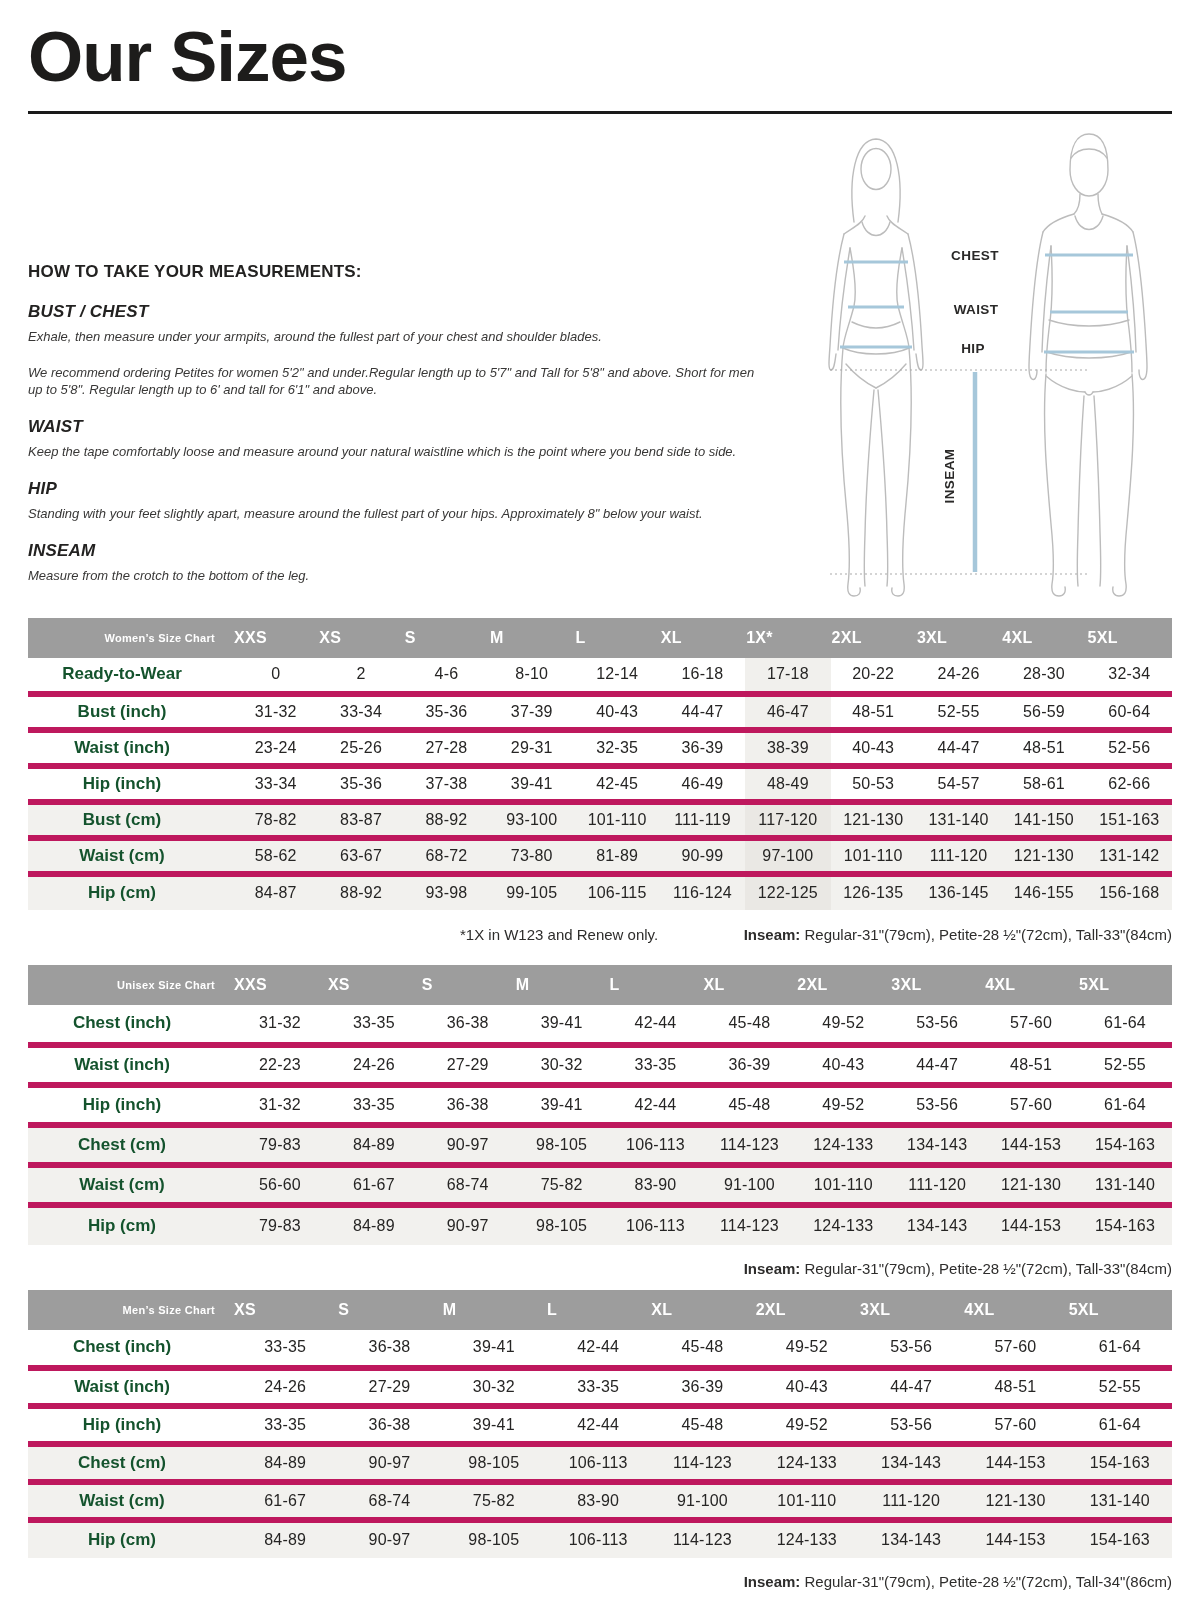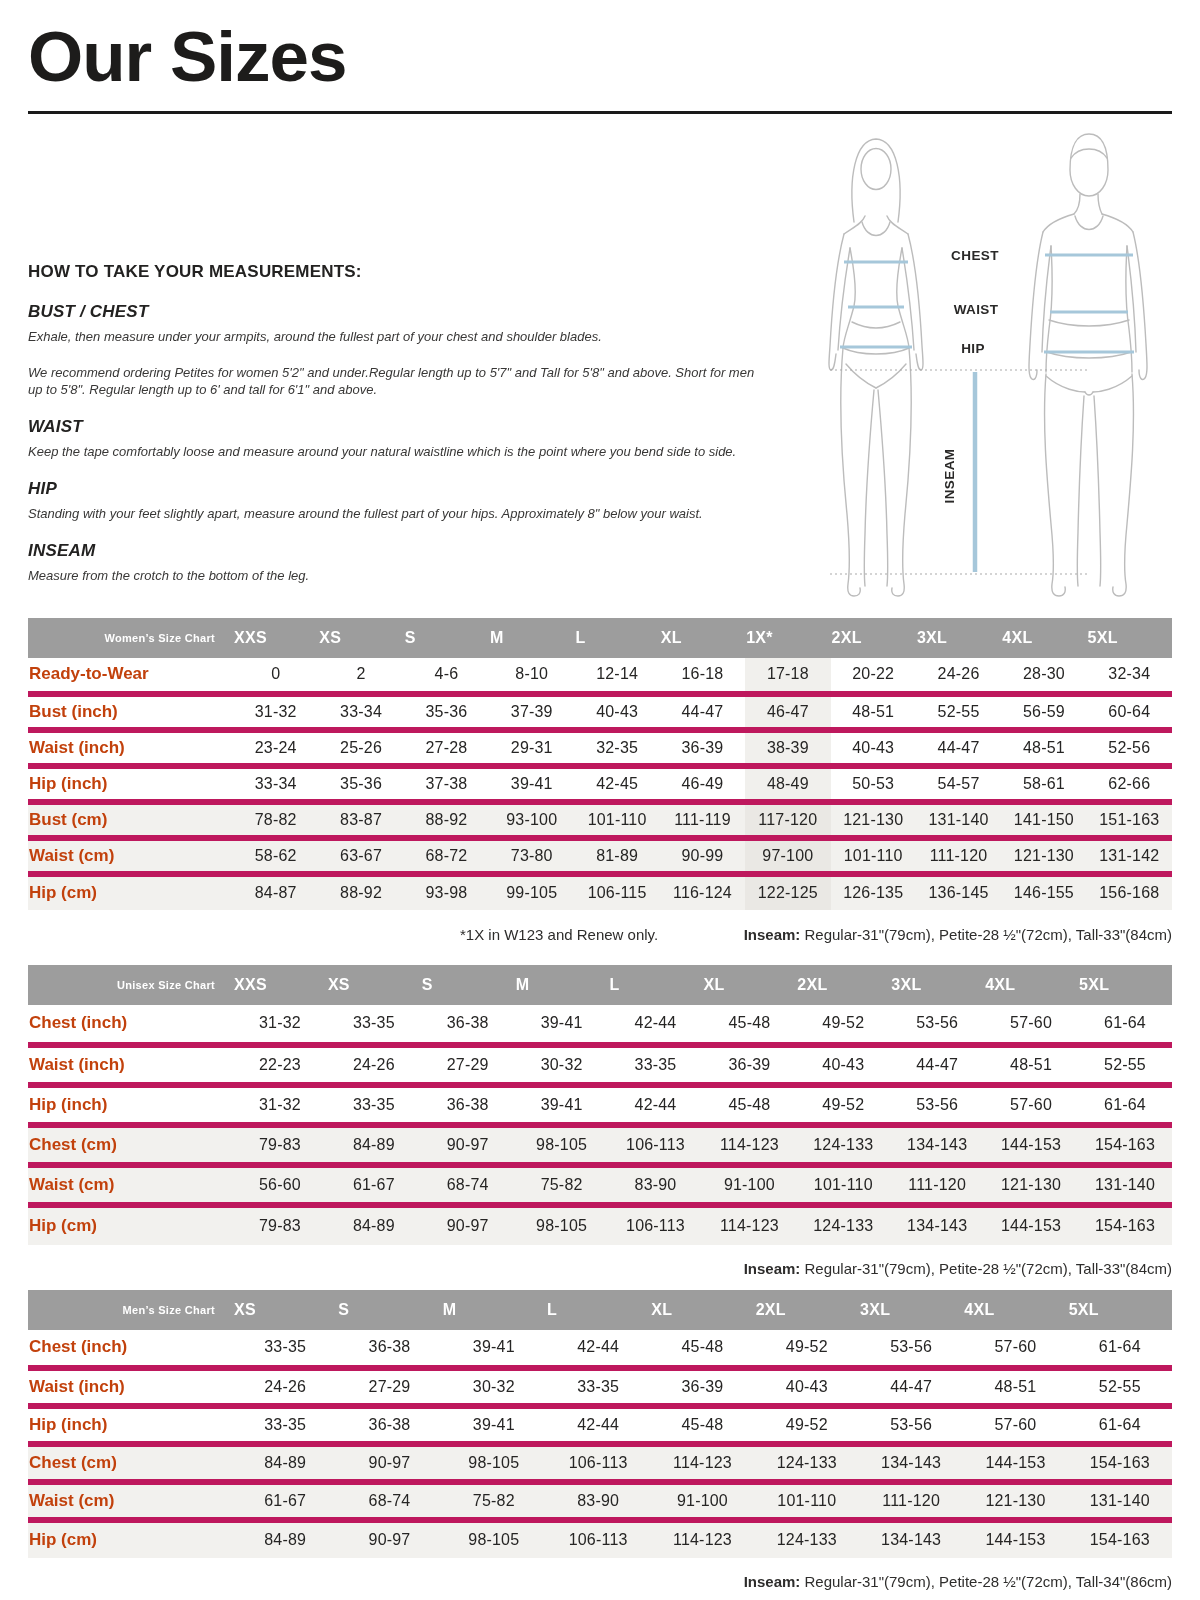--- a/index.html
+++ b/index.html
@@ -36,21 +36,21 @@
 
   
   .size-table { width:1144px; border-collapse:collapse; table-layout:fixed; }
   .size-table thead th {
     background:#9d9d9d; color:#ffffff; font-size:16px; font-weight:700;
     height:38px; text-align:left; letter-spacing:.3px;
   }
   .size-table thead th.corner { text-align:right; padding-right:18px; font-size:11px; }
   .size-table col.label-col { width:205px; }
   .size-table tbody th {
-    text-align:left; padding-right:18px; font-size:17px; font-weight:800; color:#c2410c;
+    text-align:center; padding-right:18px; font-size:17px; font-weight:800; color:#14532d;
   }
   .size-table tbody td { text-align:center; font-size:16px; color:#262524; letter-spacing:.2px; }
   .size-table tbody tr + tr { border-top:6px solid #be185d; }
   .size-table tbody tr.shaded th, .size-table tbody tr.shaded td { background:#f2f1ee; }
   .size-table tbody td.hl { background:#f1f0ed; }
   .size-table tbody tr.shaded td.hl { background:#eae8e4; }
   .t-women tbody tr { height:36px; }
   .t-unisex tbody tr { height:40px; }
   .t-men tbody tr { height:38px; }
   .t-women { margin-top:14px; }

